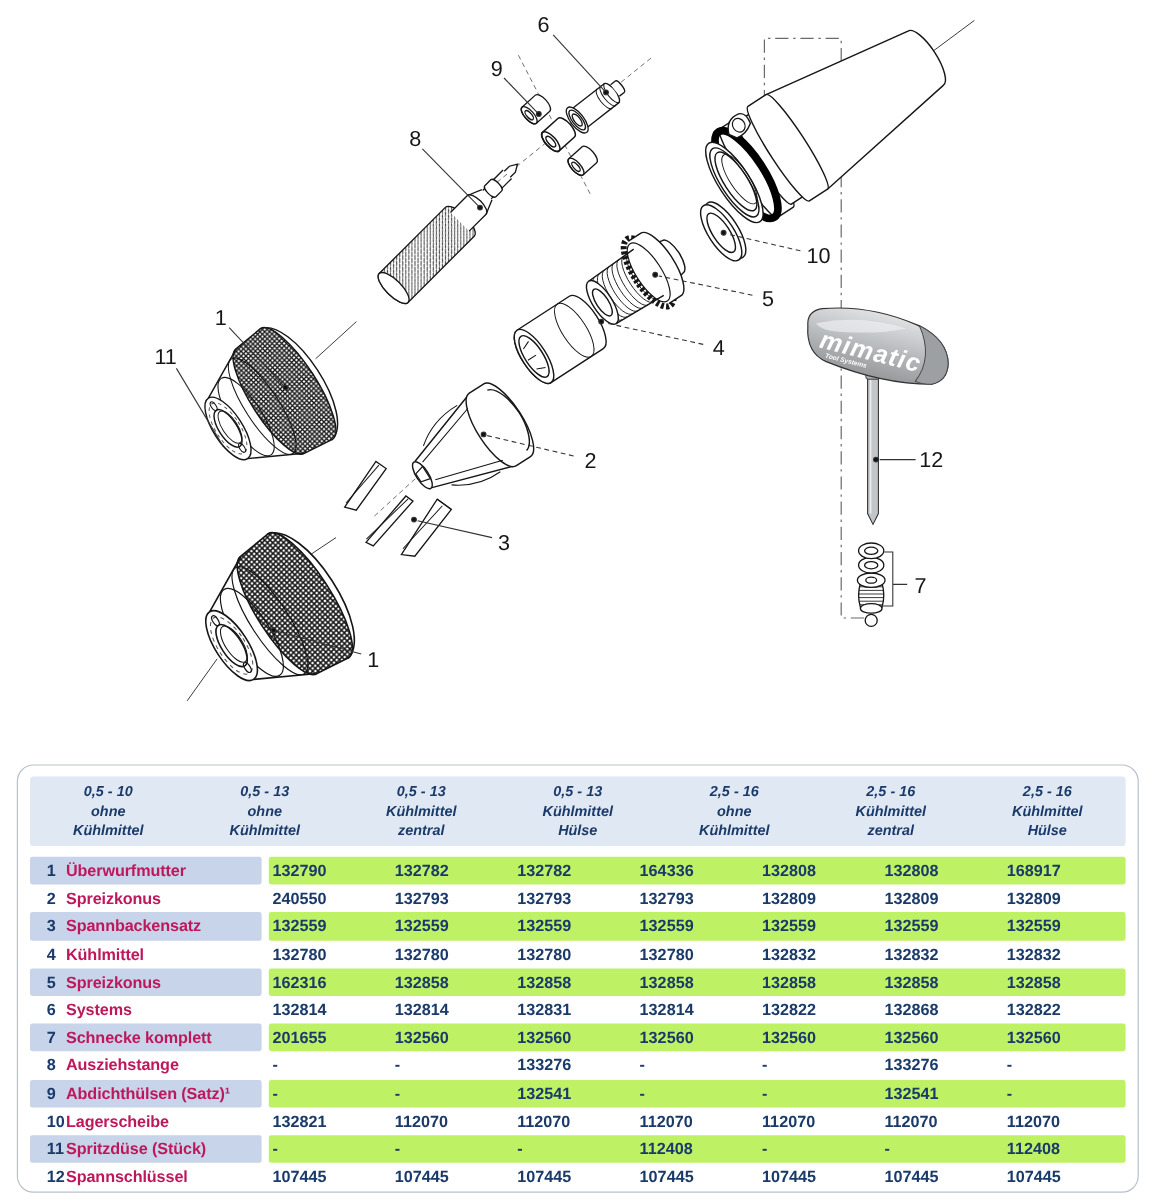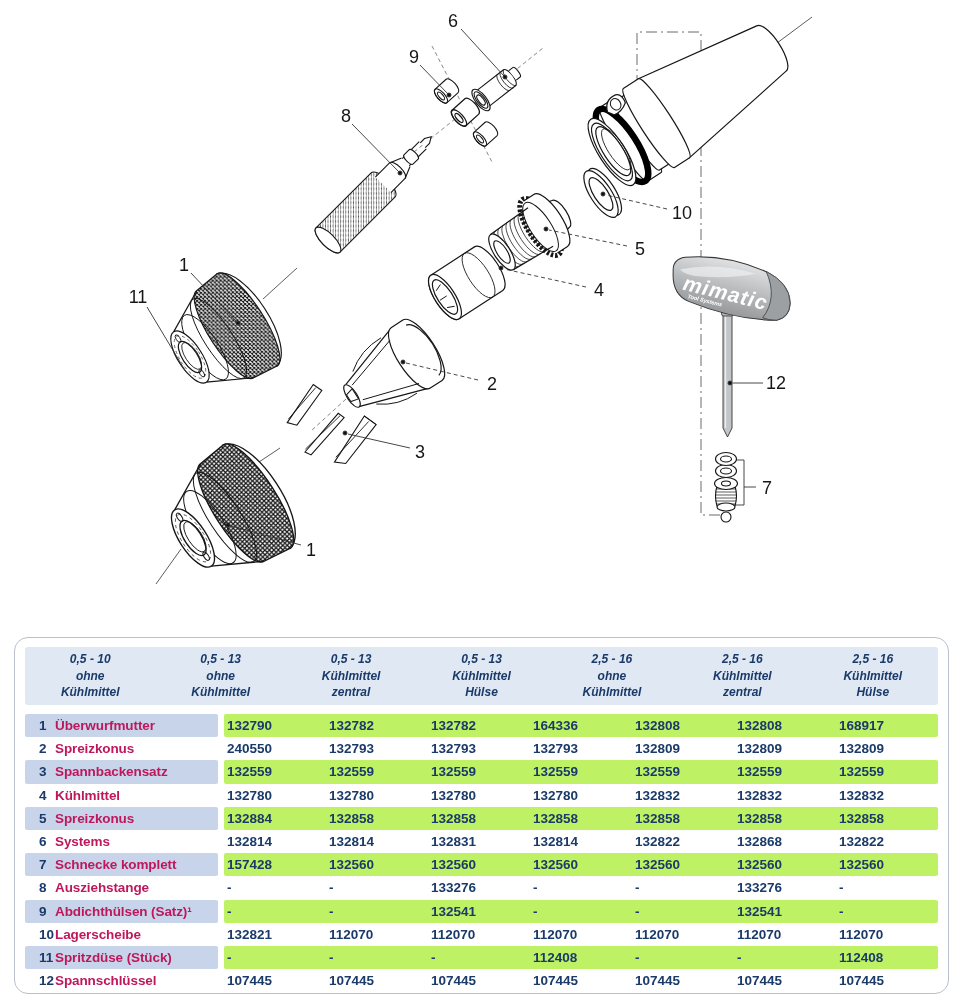--- a/index.html
+++ b/index.html
@@ -347,21 +347,21 @@
           <div class="vcell">132832</div>
           <div class="vcell">132832</div>
         </div>
       </div>
       <div class="trow stripe">
         <div class="lblock">
           <div class="idx">5</div>
           <div class="pname">Spreizkonus</div>
         </div>
         <div class="vblock">
-          <div class="vcell">132884</div>
+          <div class="vcell">162316</div>
           <div class="vcell">132858</div>
           <div class="vcell">132858</div>
           <div class="vcell">132858</div>
           <div class="vcell">132858</div>
           <div class="vcell">132858</div>
           <div class="vcell">132858</div>
         </div>
       </div>
       <div class="trow">
         <div class="lblock">
@@ -377,21 +377,21 @@
           <div class="vcell">132868</div>
           <div class="vcell">132822</div>
         </div>
       </div>
       <div class="trow stripe">
         <div class="lblock">
           <div class="idx">7</div>
           <div class="pname">Schnecke komplett</div>
         </div>
         <div class="vblock">
-          <div class="vcell">157428</div>
+          <div class="vcell">201655</div>
           <div class="vcell">132560</div>
           <div class="vcell">132560</div>
           <div class="vcell">132560</div>
           <div class="vcell">132560</div>
           <div class="vcell">132560</div>
           <div class="vcell">132560</div>
         </div>
       </div>
       <div class="trow">
         <div class="lblock">

